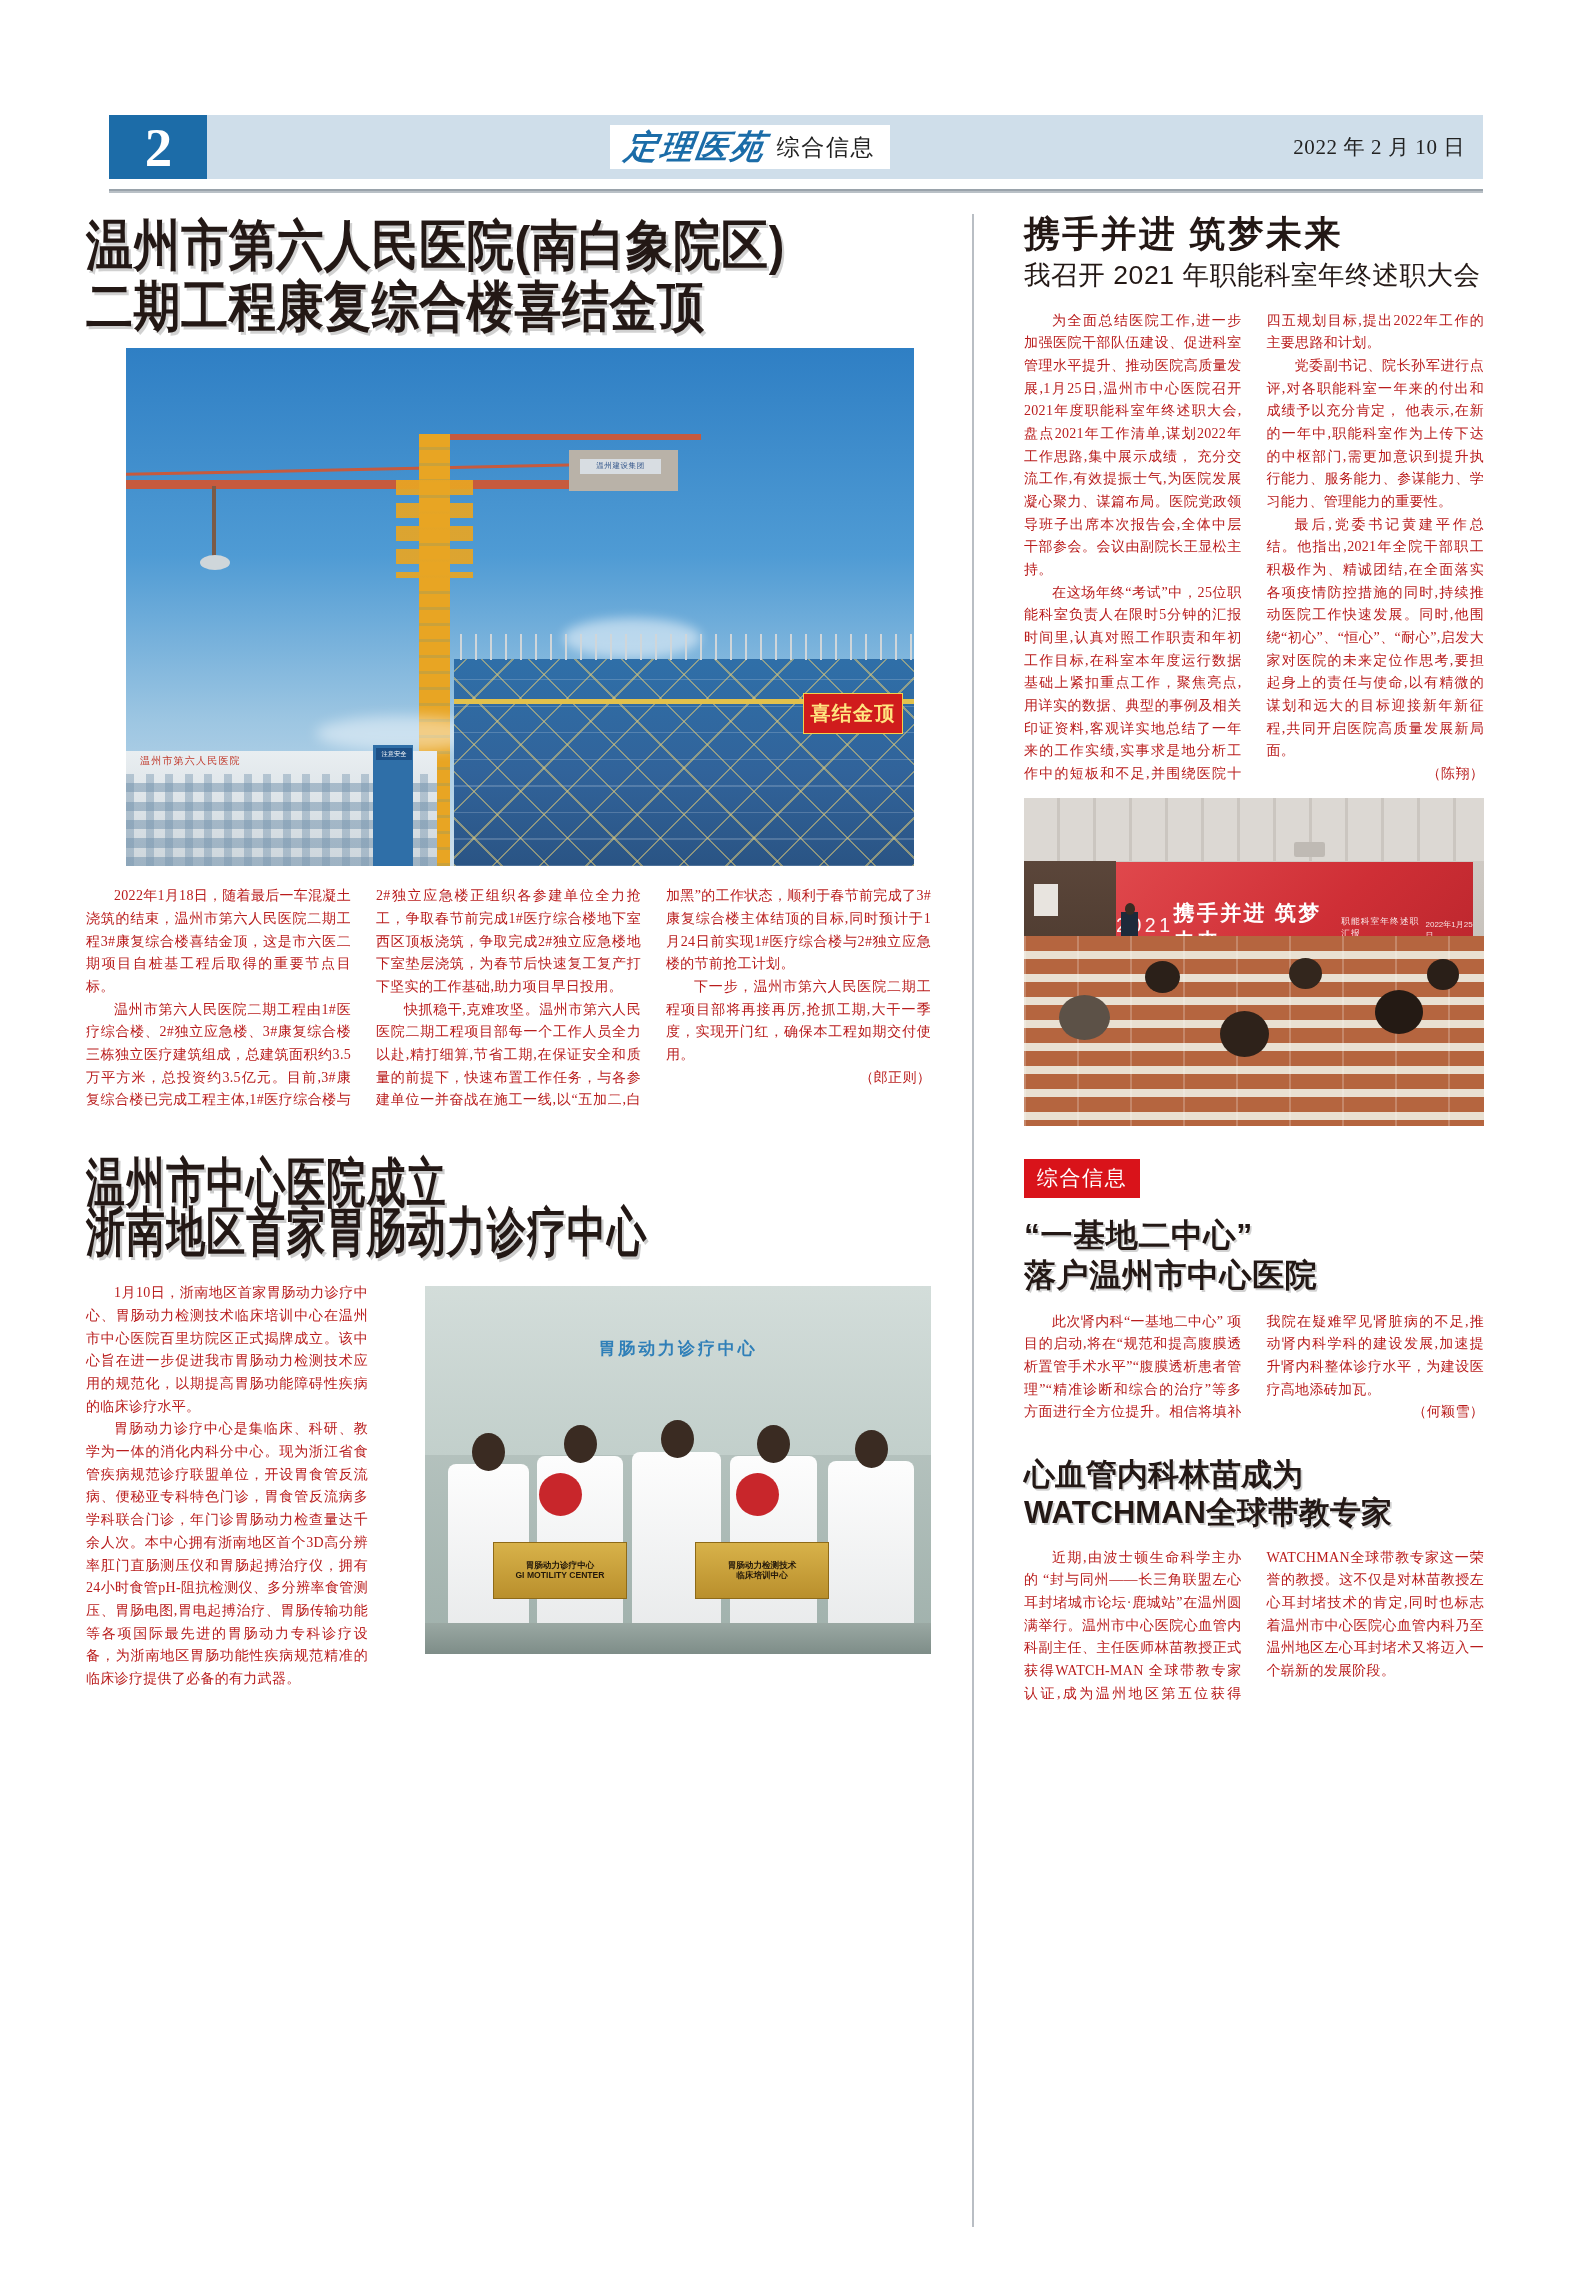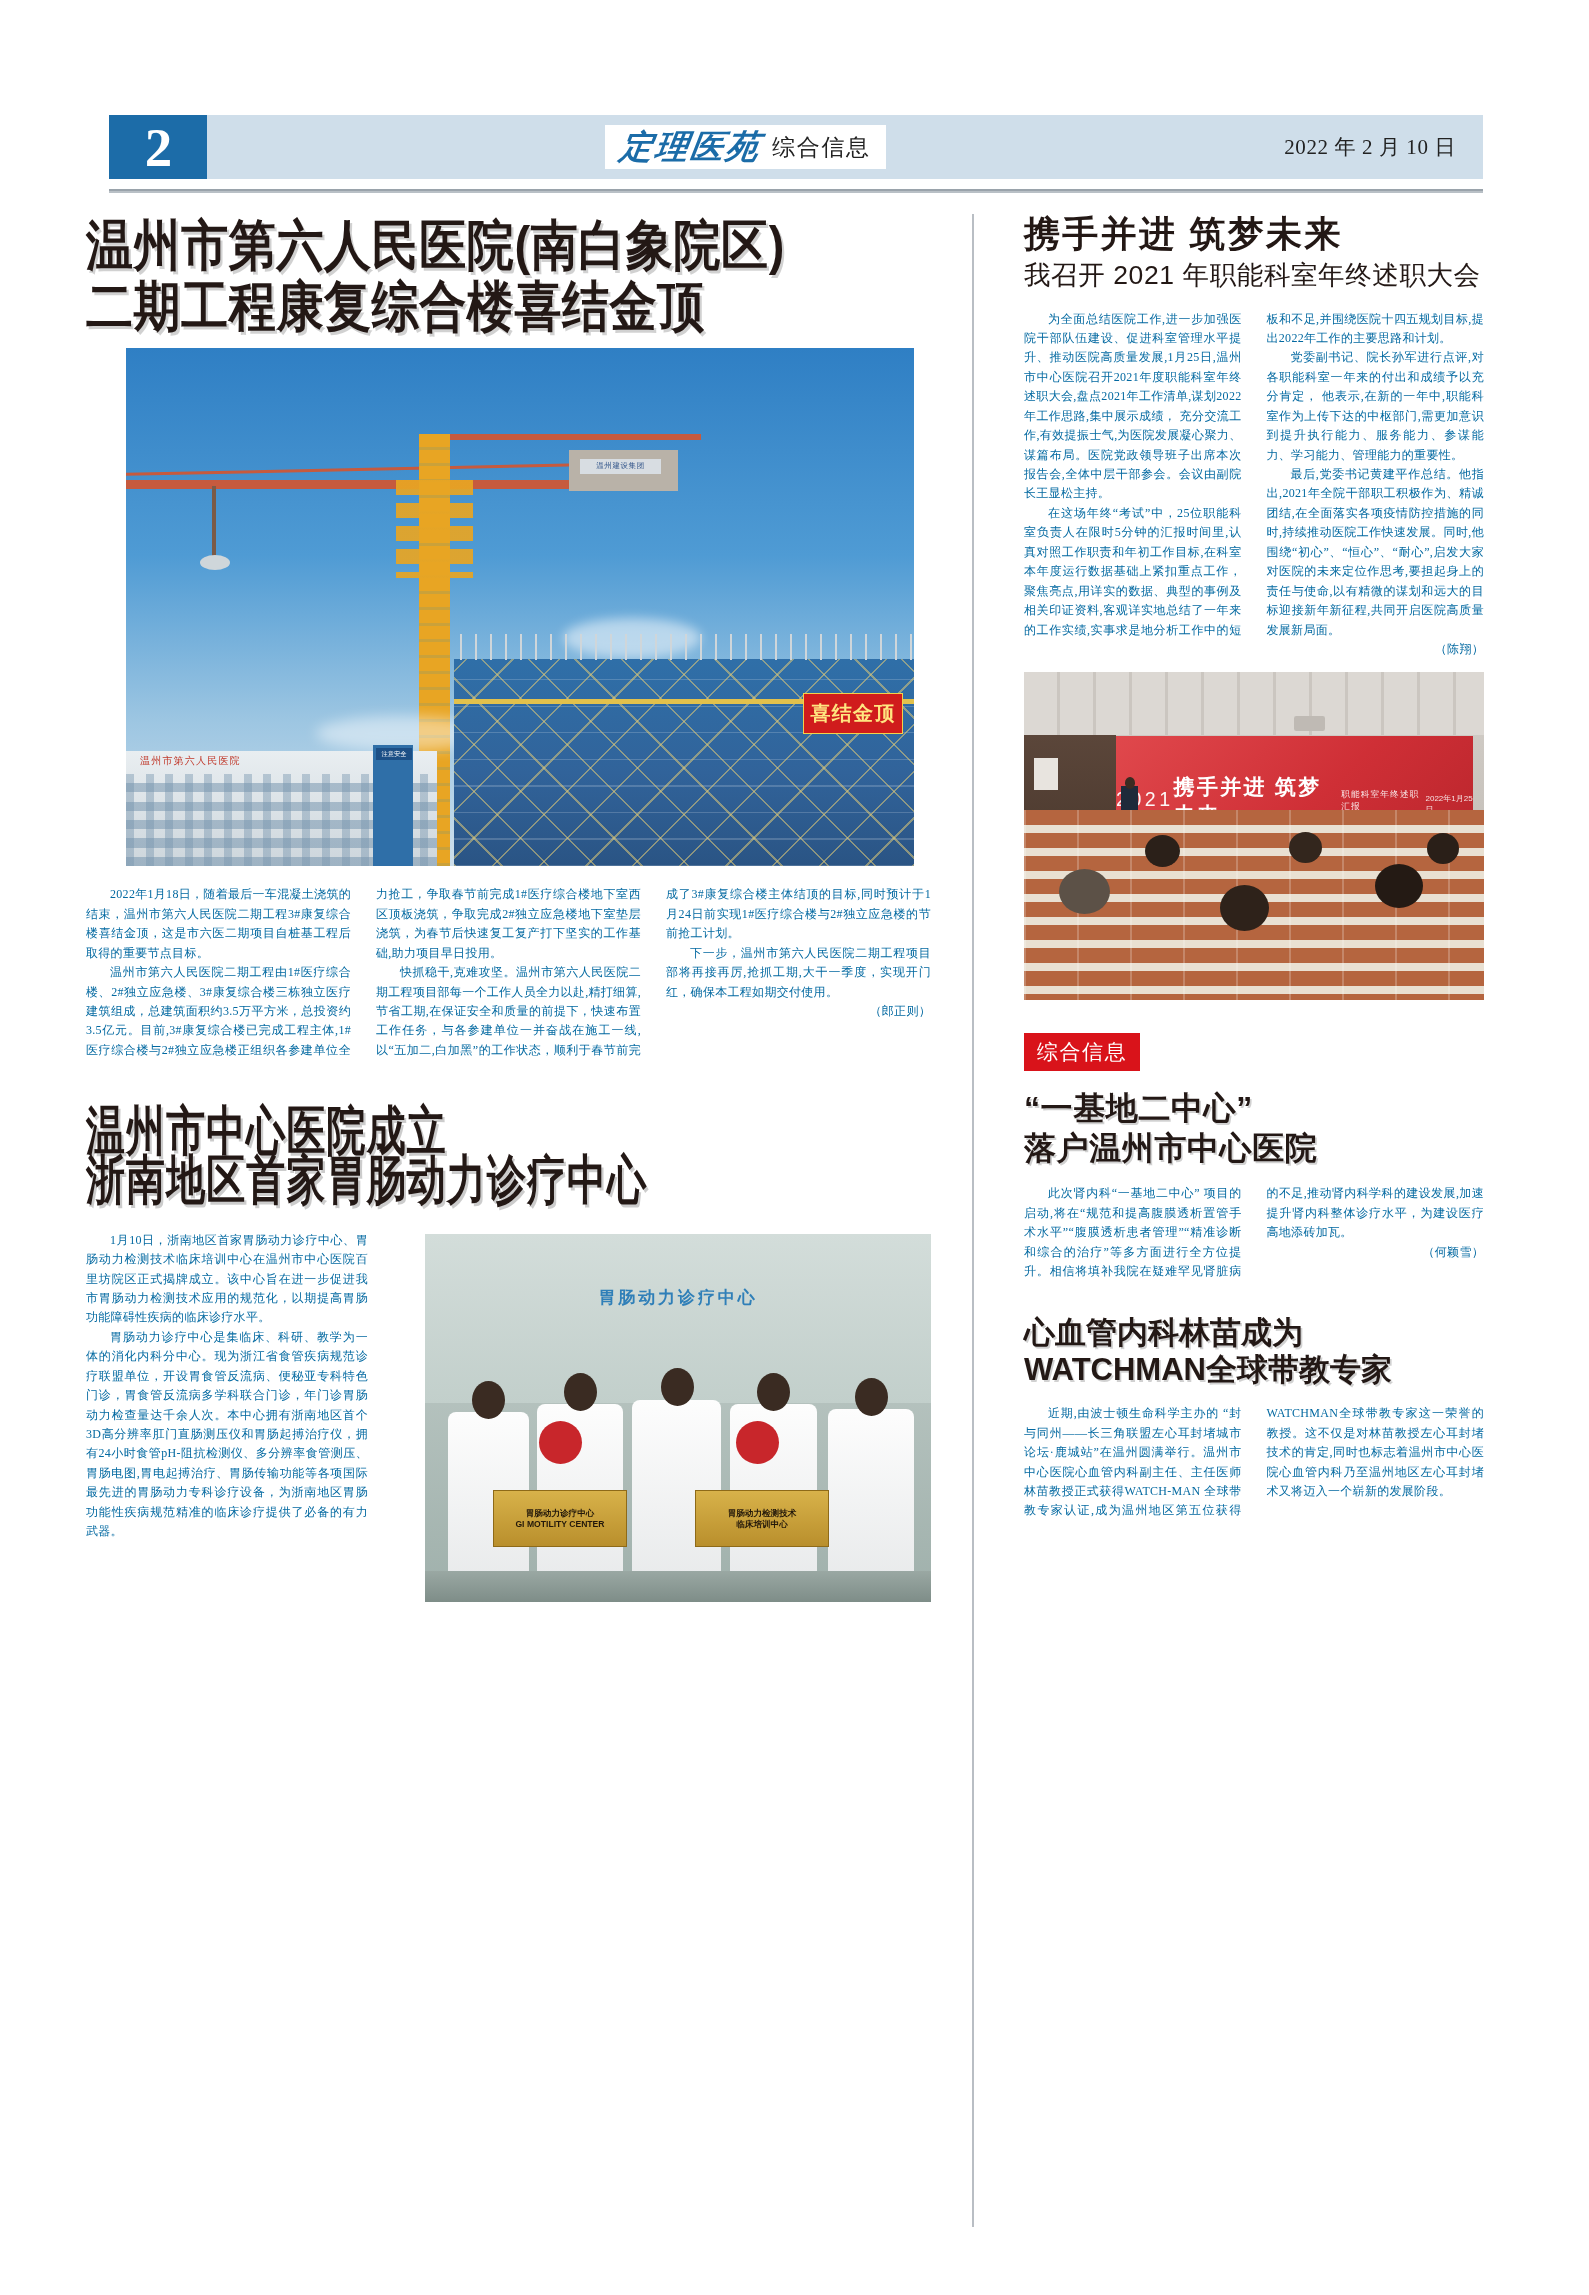--- a/index.html
+++ b/index.html
@@ -19,21 +19,21 @@
     display:flex;align-items:center;justify-content:center;
     font-family:"Liberation Serif",serif;font-weight:bold;font-size:55px;line-height:1;
     letter-spacing:-1.2px;}
   .mast-center{flex:1;display:flex;align-items:center;justify-content:center;}
   .mast-logo-box{background:#ffffff;padding:5.8px 15px;display:flex;align-items:center;gap:10.4px;}
   .mast-logo{font-family:"Liberation Serif",serif;font-size:33px;font-weight:bold;
     font-style:italic;color:#1b6ca8;letter-spacing:2.3px;
     transform:skewX(-8deg);line-height:1;}
   .mast-section{font-family:"Liberation Sans",sans-serif;font-size:23px;color:#222;letter-spacing:1.7px;}
   .mast-date{font-family:"Liberation Serif",serif;font-size:21px;color:#222;
-    padding-right:27px;letter-spacing:0.6px;}
+    padding-right:18px;letter-spacing:0.6px;}
   .mast-rule{position:absolute;left:109px;top:189px;width:1374px;height:4px;
     background:linear-gradient(to bottom,#9aa3ab 0,#9aa3ab 1.7px,#ffffff 1.7px,#ffffff 2.3px,#b9c0c6 2.3px,#b9c0c6 4px);}
 
   
   .left-col{position:absolute;left:86px;top:214px;width:845px;}
   .right-col{position:absolute;left:1024px;top:214px;width:460px;}
   .vert-divider{position:absolute;left:972px;top:214px;width:1.7px;height:2013px;background:#b9bec4;}
 
   
   .hl-main{
@@ -66,21 +66,21 @@
   .hl-r3{font-family:"Liberation Sans",sans-serif;font-weight:bold;font-size:31px;
     line-height:1.22;color:#231815;letter-spacing:0px;margin:0;
     text-shadow:1.7px 1.7px 0 rgba(0,0,0,0.18);}
 
   .kicker{display:inline-block;background:#d9131a;color:#fff;
     font-family:"Liberation Sans",sans-serif;font-size:21px;padding:4.6px 12.7px 5.8px 12.7px;
     letter-spacing:1.7px;margin:0 0 17px 0;}
 
   
   .body-cols{column-gap:25px;font-family:"Liberation Serif","DejaVu Serif",serif;
-    font-size:12px;line-height:1.62;color:#0369a1;text-align:justify;
+    font-size:14px;line-height:1.62;color:#b91c1c;text-align:justify;
     letter-spacing:0.3px;}
   .body-cols p{margin:0;text-indent:2em;}
   .byline{text-align:right;margin-top:5.8px;}
   .c3{column-count:3;}
   .c2{column-count:2;}
 
   
   .photo{position:relative;overflow:hidden;background:#888;}
   .ph-sky{background:linear-gradient(180deg,#2f7fc4 0%,#4f9bd4 40%,#9dc6e2 72%,#cfe0ec 100%);}
   .crane-mast{position:absolute;background:#e8a523;}

